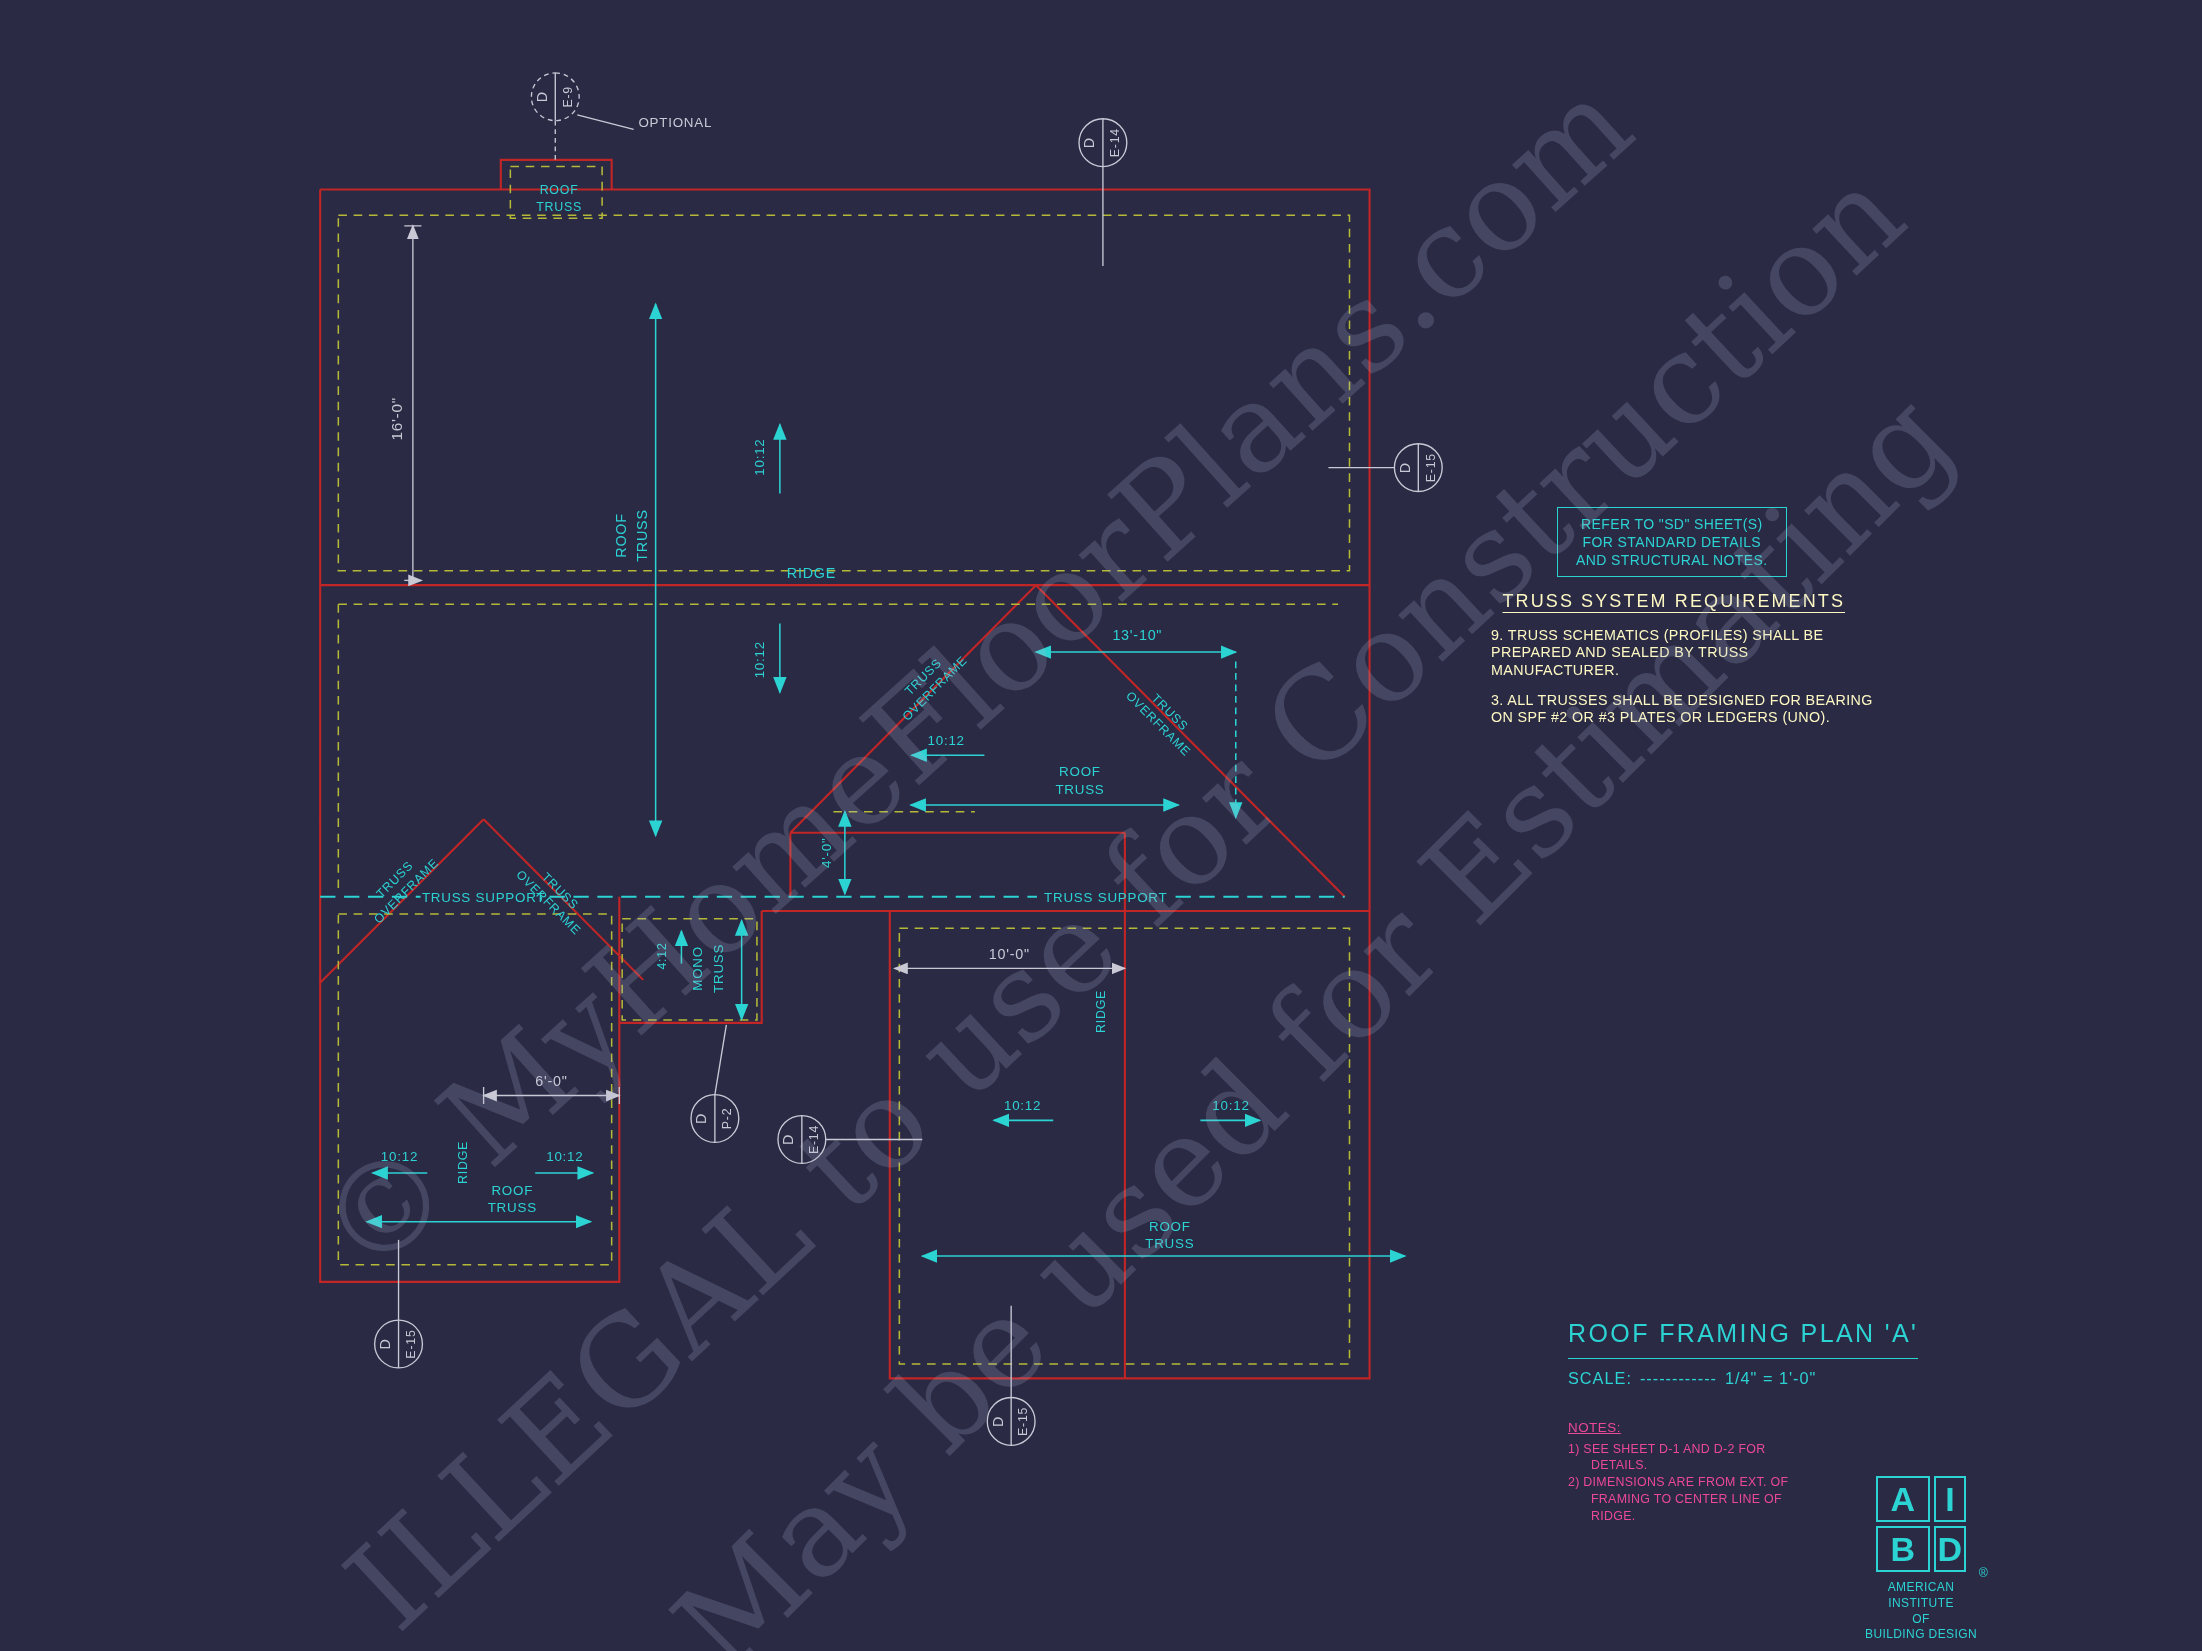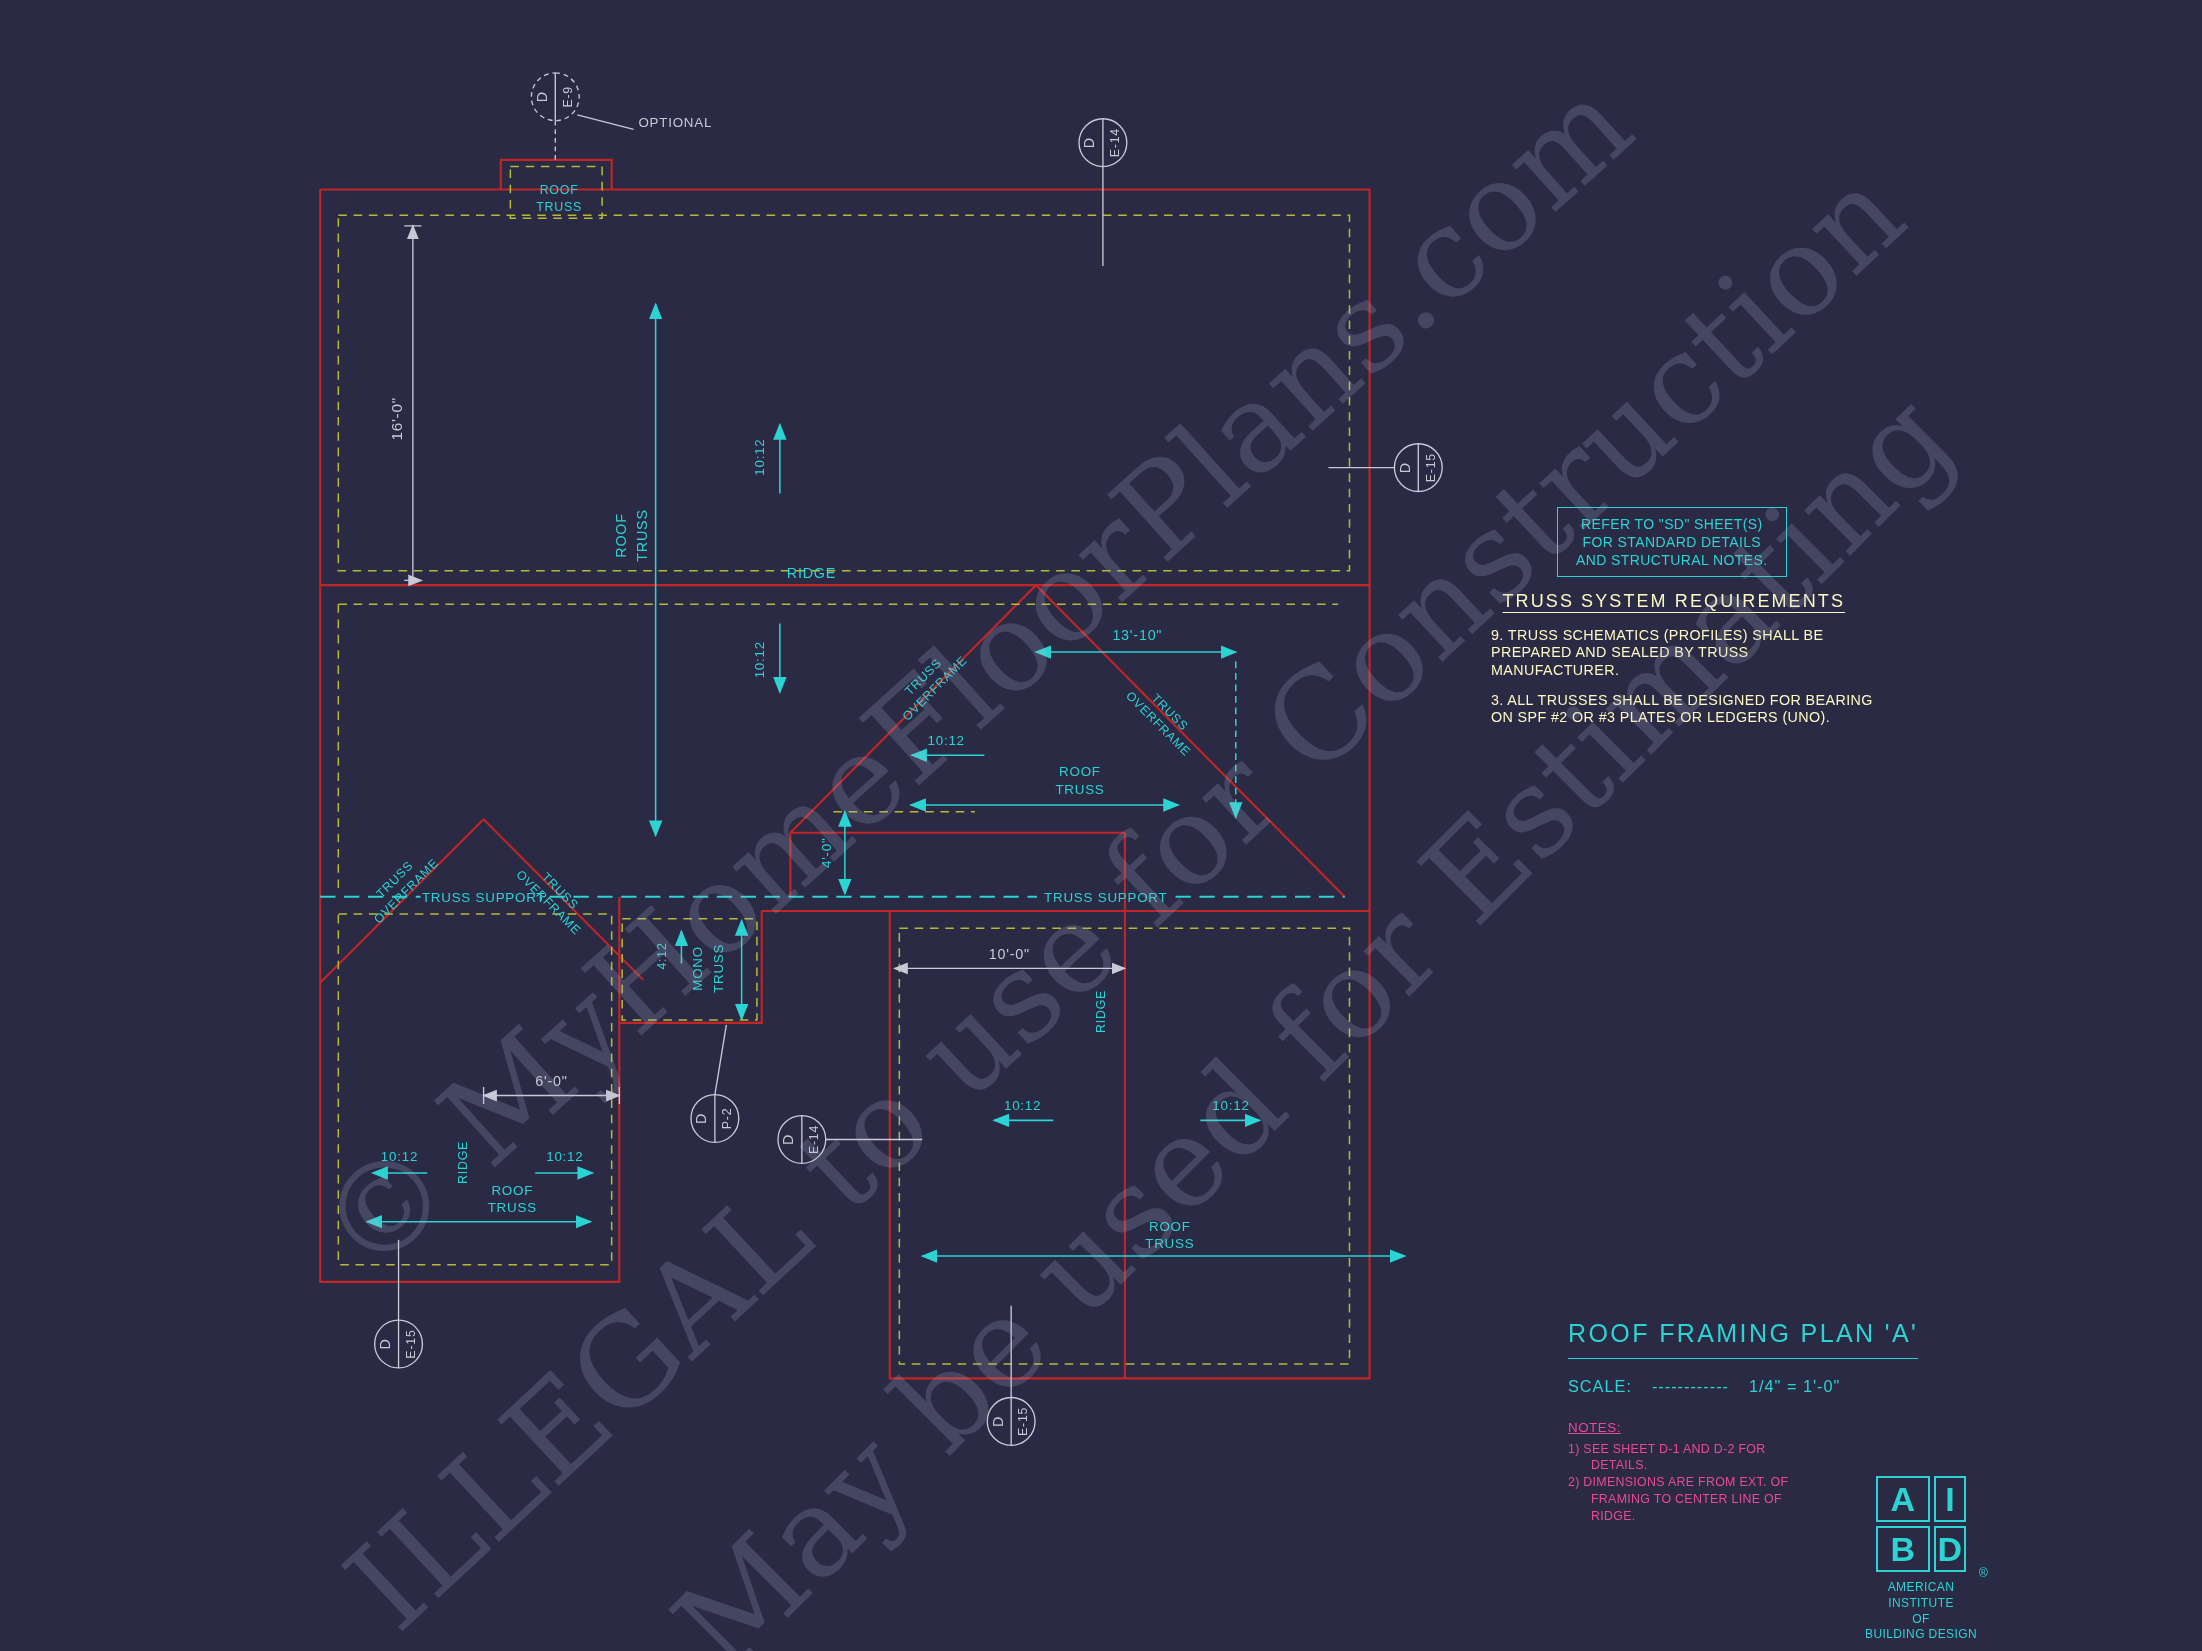--- a/index.html
+++ b/index.html
@@ -19,21 +19,21 @@
   .sd-note{position:absolute;left:1557px;top:507px;width:220px;border:1.9px solid #2cd3d3;
            color:#2cd3d3;font-size:14px;text-align:center;padding:6.7px 3.8px;
            letter-spacing:0.4px;line-height:1.3;}
   .req{position:absolute;left:1491px;top:591px;width:382px;color:#fef9c3;}
   .req-title{font-size:18px;letter-spacing:2.1px;text-decoration:underline;
              text-underline-offset:4.8px;margin:0 0 15.3px 11.5px;}
   .req p{font-size:14.3px;letter-spacing:0.4px;line-height:1.2;margin:0 0 13.4px 0;}
   .titleblock{position:absolute;left:1568px;top:1319px;color:#2cd3d3;}
   .plan-title{font-size:25px;letter-spacing:2.4px;border-bottom:1.9px solid #2cd3d3;
               padding-bottom:10px;display:inline-block;}
-  .scale-row{margin-top:18px;font-size:16.3px;letter-spacing:1px;display:flex;gap:20px;}
+  .scale-row{margin-top:10px;font-size:16.3px;letter-spacing:1px;display:flex;gap:8px;}
   .notes{position:absolute;left:1568px;top:1420px;width:256px;color:#ec4899;}
   .notes-title{font-size:13.4px;text-decoration:underline;margin-bottom:5.7px;letter-spacing:0.5px;}
   .note-item{font-size:12.4px;line-height:1.35;padding-left:23px;text-indent:-23px;letter-spacing:0.3px;}
   .logo{position:absolute;left:1858px;top:1476px;width:126px;color:#2cd3d3;text-align:center;}
   .logo-grid{display:grid;grid-template-columns:54px 32.5px;grid-auto-rows:46px;gap:3.8px;justify-content:center;}
   .logo-cell{border:2.4px solid #2cd3d3;display:flex;align-items:center;justify-content:center;
              font-size:34px;font-weight:bold;line-height:1;}
   .logo-reg{position:absolute;right:-3.8px;top:90px;font-size:12.4px;}
   .logo-org{margin-top:8.6px;font-size:12px;line-height:1.3;letter-spacing:0.4px;}
   .wm{position:absolute;white-space:nowrap;font-family:"DejaVu Serif",serif;font-size:124px;

